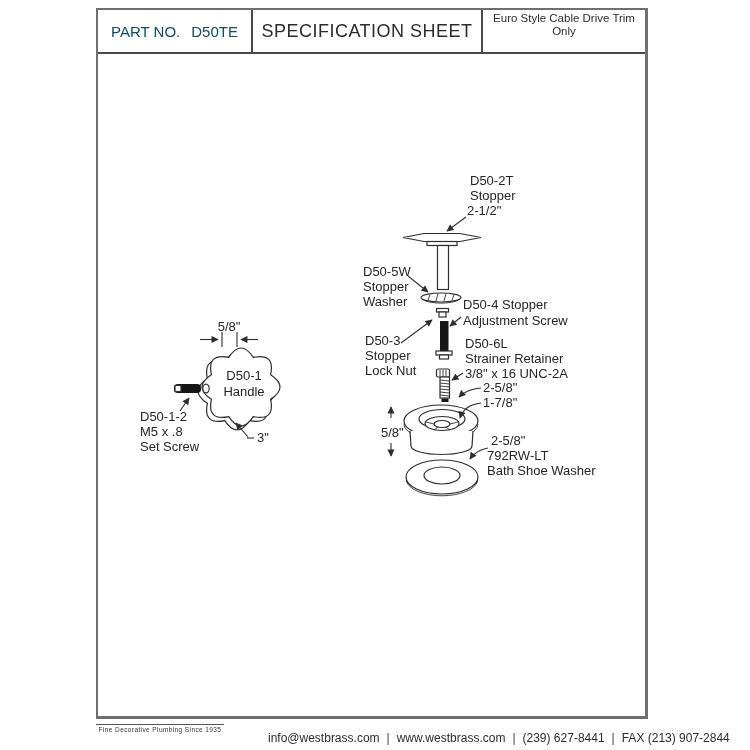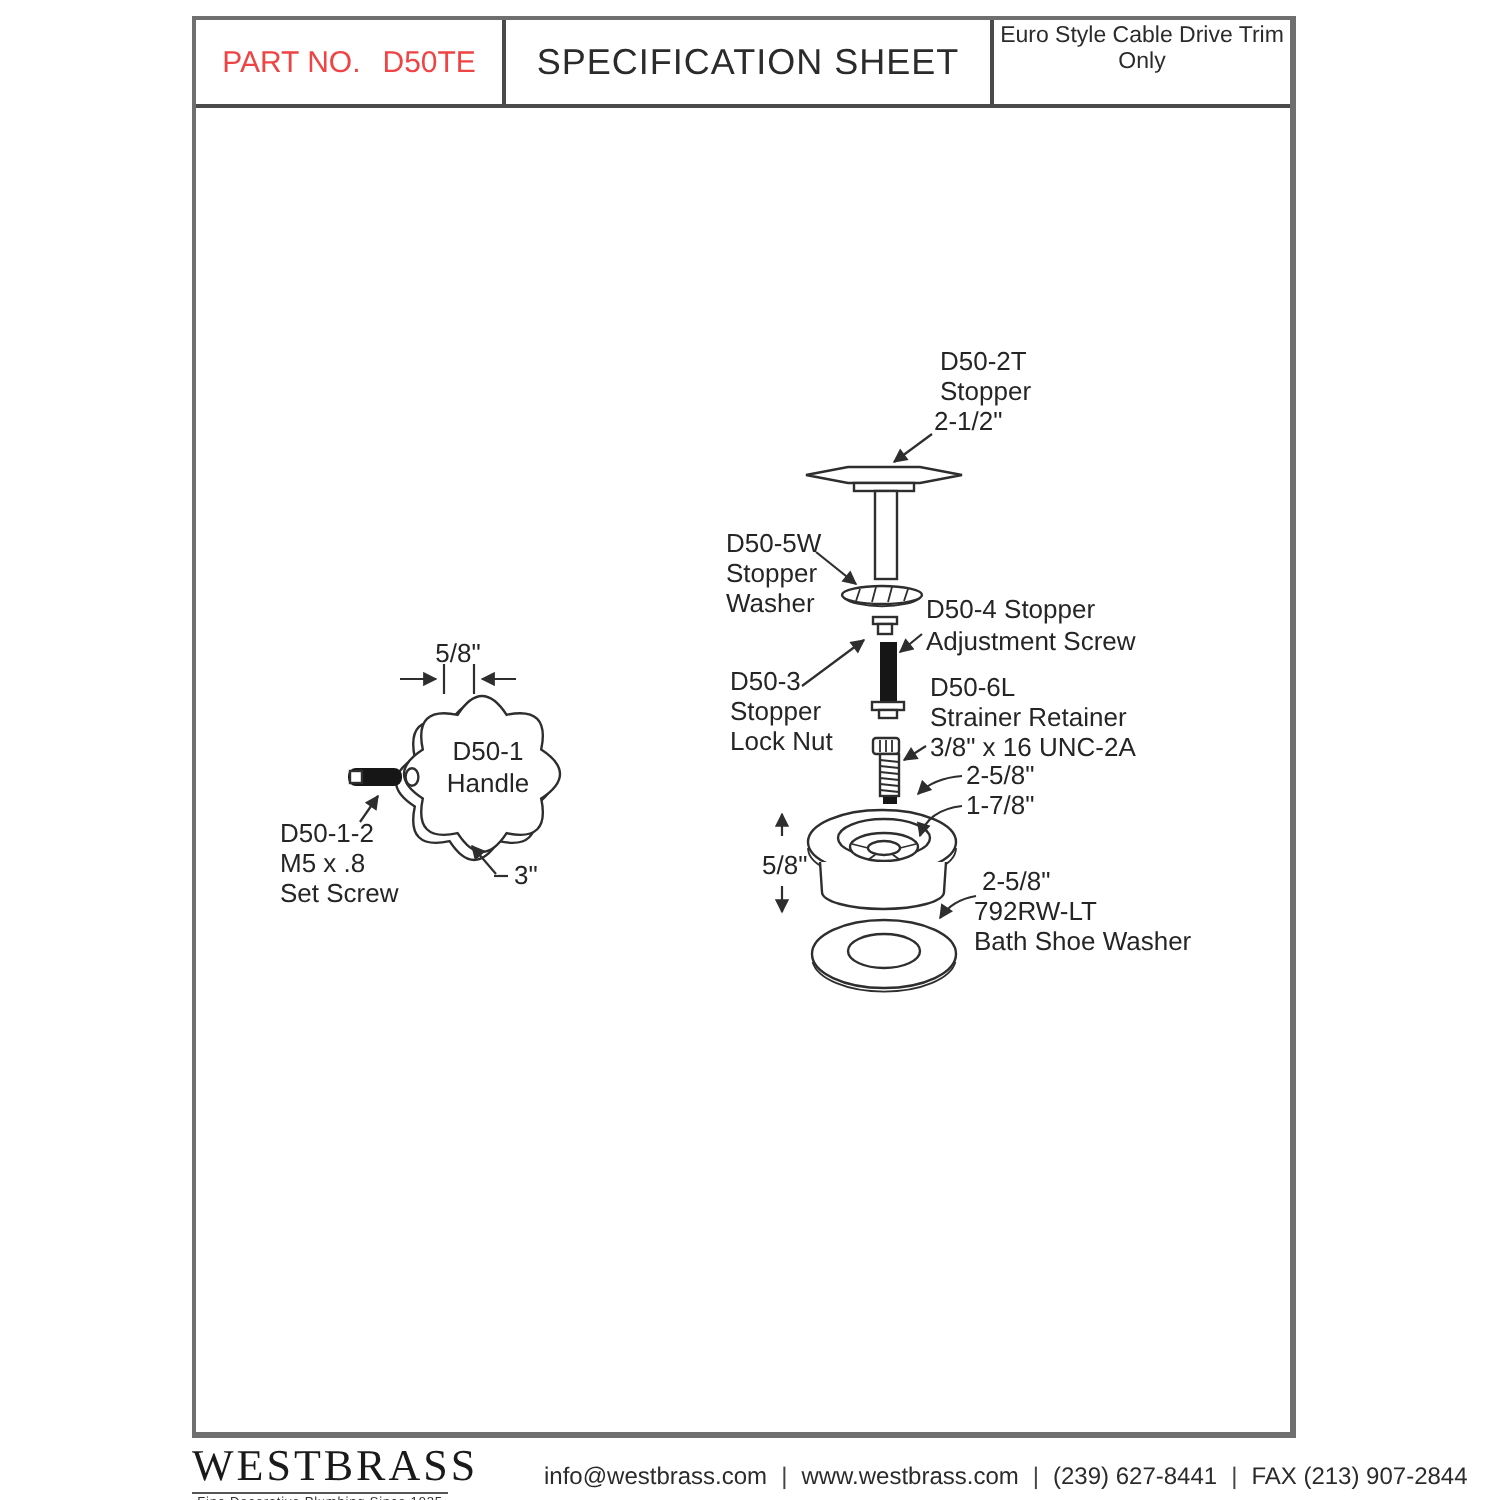--- a/index.html
+++ b/index.html
@@ -3,23 +3,23 @@
 <meta charset="utf-8">
 <style>
   html,body{margin:0;padding:0;background:#fff;}
   .page{position:relative;width:750px;height:750px;background:#fff;overflow:hidden;
         font-family:"Liberation Sans", sans-serif;color:#252525;}
   .sheet-box{position:absolute;left:96px;top:8px;width:552px;height:711px;
              border:2px solid #6f6f6f;border-right-width:3px;border-bottom-width:3px;
              box-sizing:border-box;background:#fff;}
   .hdr{display:flex;height:42px;border-bottom:2px solid #4a4a4a;}
   .hdr-cell{box-sizing:border-box;display:flex;align-items:center;justify-content:center;}
-  .hdr-part{width:155px;border-right:2px solid #4a4a4a;gap:11px;font-size:15px;color:#ef4444;}
+  .hdr-part{width:155px;border-right:2px solid #4a4a4a;gap:11px;font-size:15px;color:#0c4a6e;}
   .hdr-title{flex:1;font-size:18px;letter-spacing:.5px;color:#2b2b2b;}
-  .hdr-note{width:150px;border-left:2px solid #4a4a4a;align-items:flex-start;
+  .hdr-note{width:164px;border-left:2px solid #4a4a4a;align-items:flex-start;
             font-size:11.5px;padding:2px 3px;text-align:center;line-height:1.15;color:#2b2b2b;}
   .diagram{position:absolute;left:0;top:0;}
   svg text{font-family:"Liberation Sans", sans-serif;font-size:13px;fill:#252525;}
   .ln{stroke:#2e2e2e;stroke-width:1.1;fill:none;}
   .shape{fill:#fff;stroke:#2e2e2e;stroke-width:1.2;}
   .thin{stroke:#2e2e2e;stroke-width:0.9;fill:none;}
   .dark{fill:#161616;stroke:none;}
   .footer{position:absolute;left:96px;top:722px;width:560px;display:flex;align-items:flex-start;}
   .logo-block{width:132px;}
   .logo{font-family:"Liberation Serif", serif;font-size:22px;letter-spacing:1.5px;
@@ -153,21 +153,20 @@
       <ellipse class="shape" cx="442" cy="475.5" rx="18" ry="8.5"></ellipse>
       <text x="491" y="445">2-5/8"</text>
       <text x="487" y="460">792RW-LT</text>
       <text x="487" y="475">Bath Shoe Washer</text>
       <path class="ln" d="M 488 448 Q 476 450 470 459" marker-end="url(#arw)"></path>
     </g>
   </svg>
 
   <div class="footer">
     <div class="logo-block">
-      <div class="logo">WESTBRASS</div>
       <div class="tagline">Fine Decorative Plumbing Since 1935</div>
     </div>
     <div class="contact">
       <span>info@westbrass.com</span><span class="sep">|</span><span>www.westbrass.com</span><span class="sep">|</span><span>(239) 627-8441</span><span class="sep">|</span><span>FAX (213) 907-2844</span>
     </div>
   </div>
 
 </div>
 
 </body></html>

